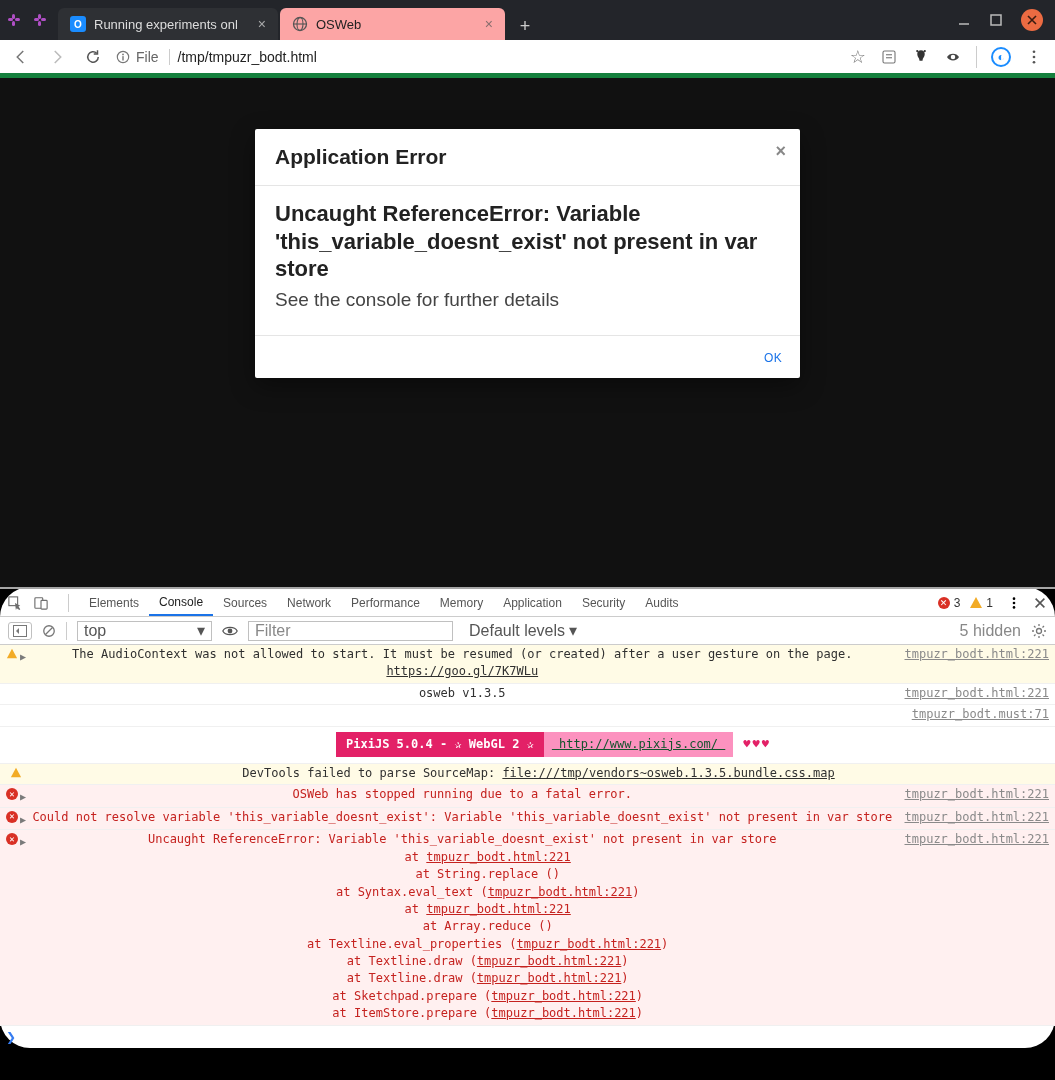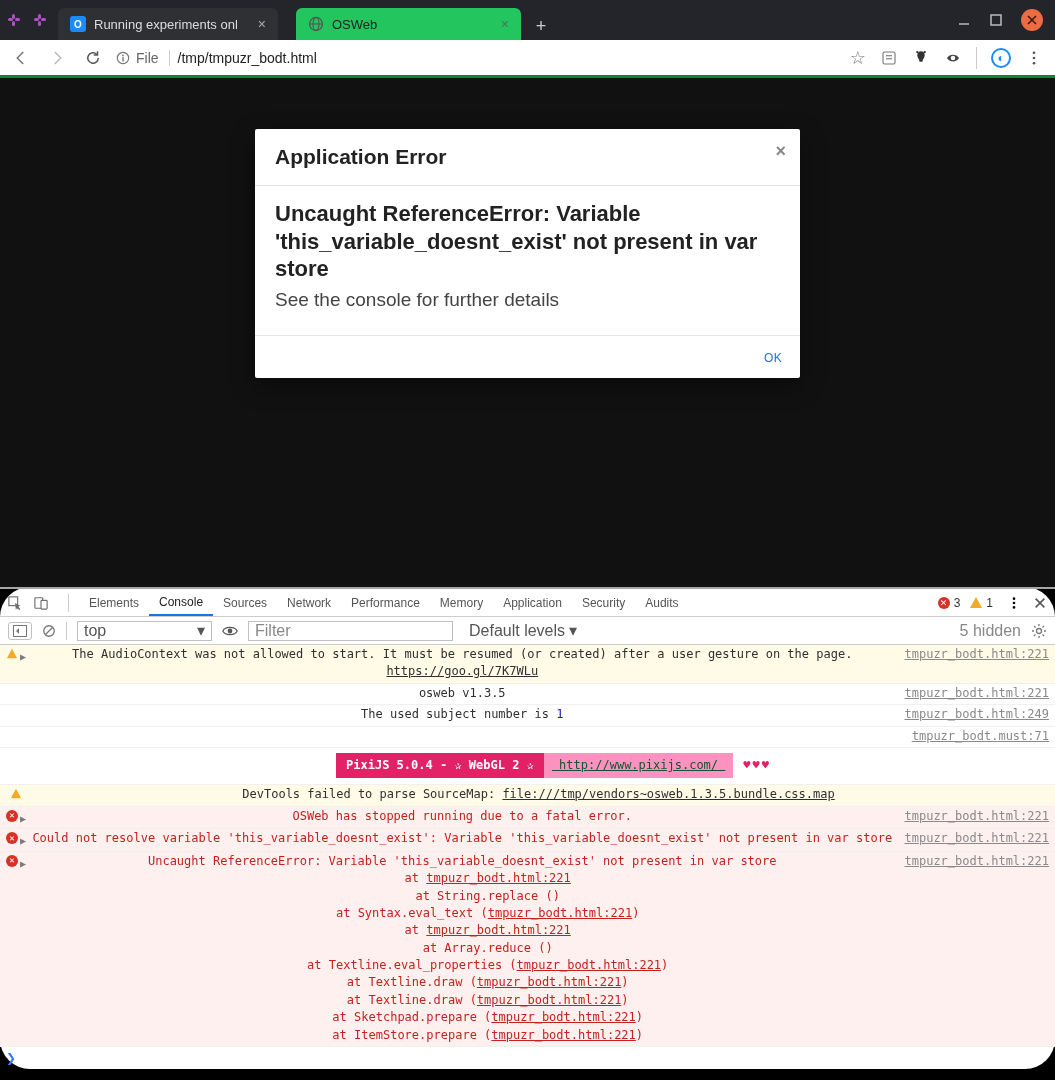--- a/index.html
+++ b/index.html
@@ -4,31 +4,31 @@
 <style>
   * { box-sizing: border-box; margin: 0; padding: 0; }
   html, body { width: 1055px; height: 1080px; font-family: "Helvetica Neue", Arial, sans-serif; background:#000; overflow:hidden; }
   
   .titlebar { height: 40px; background:#23252a; display:flex; align-items:stretch; }
   .systabs { display:flex; align-items:center; padding:0 6px; gap:10px; }
   .systab-ico { width:16px; height:16px; display:inline-block; }
   .tabstrip { display:flex; align-items:flex-end; flex:1; padding-left:4px; }
   .tab { height:32px; display:flex; align-items:center; gap:8px; padding:0 12px; border-top-left-radius:6px; border-top-right-radius:6px; color:#ddd; font-size:13px; max-width:225px; position:relative; }
   .tab.inactive { background:#2e3034; margin-right:2px; }
-  .tab.active { background:#22c55e; color:#222;margin-left:16px; }
+  .tab.active { background:#fca5a5; color:#222; }
   .tab .favicon { width:16px; height:16px; flex-shrink:0; }
   .tab .title { white-space:nowrap; overflow:hidden; text-overflow:ellipsis; flex:1; }
   .tab .close { font-size:14px; opacity:.7; }
   .newtab { width:28px; height:28px; margin-left:6px; display:flex; align-items:center; justify-content:center; color:#ccc; font-size:18px; }
   .winbtns { display:flex; align-items:center; gap:18px; padding:0 12px; }
   .winbtn { width:14px; height:14px; }
   .close-red { width:22px; height:22px; background:#ec6b42; border-radius:50%; display:flex; align-items:center; justify-content:center; }
   .close-red svg { width:10px; height:10px; }
 
-  .addrbar { height:38px; background:#fff; border-bottom:3px solid #15803d; display:flex; align-items:center; padding:0 12px; gap:14px; font-size:14px; color:#555; }
+  .addrbar { height:38px; background:#fff; border-bottom:5px solid #15803d; display:flex; align-items:center; padding:0 12px; gap:14px; font-size:14px; color:#555; }
   .addrbar .nav { display:flex; align-items:center; gap:18px; }
   .addrbar .urlbox { display:flex; align-items:center; gap:8px; flex:1; }
   .url-origin { color:#666; border-right:1px solid #ccc; padding-right:10px; display:flex; align-items:center; gap:6px; }
   .url-path { color:#222; }
   .addr-icons { display:flex; align-items:center; gap:14px; }
   .addr-icons svg { width:18px; height:18px; }
   .ico-1p { width:20px; height:20px; border-radius:50%; border:2px solid #1a8cff; display:flex; align-items:center; justify-content:center; color:#1a8cff; font-size:12px; font-weight:bold; }
   .vsep { width:1px; height:22px; background:#ccc; }
 
   
@@ -303,25 +303,20 @@
         <div class="msg"><span>The AudioContext was not allowed to start. It must be resumed (or created) after a user gesture on the page. </span><span class="link">https://goo.gl/7K7WLu</span></div>
         <div class="src">tmpuzr_bodt.html:221</div>
       </div>
       <div class="row">
         <div class="gutter"></div>
         <div class="msg"><span>osweb v1.3.5</span></div>
         <div class="src">tmpuzr_bodt.html:221</div>
       </div>
       <div class="row">
         <div class="gutter"></div>
-        <div class="msg"><span>The used subject number is </span><span class="num">1</span></div>
-        <div class="src">tmpuzr_bodt.html:249</div>
-      </div>
-      <div class="row">
-        <div class="gutter"></div>
         <div class="msg"></div>
         <div class="src">tmpuzr_bodt.must:71</div>
       </div>
       <div class="row">
         <div class="gutter"></div>
         <div class="msg pixi-line"><span class="pixi-badge">PixiJS 5.0.4 - ✰ WebGL 2 ✰</span><span class="pixi-sub"> http://www.pixijs.com/ </span><span class="pixi-heart">♥♥♥</span></div>
       </div>
       <div class="row bg-warn">
         <div class="gutter">
           <span class="icn-warn" style="transform:scale(.85);"></span>

